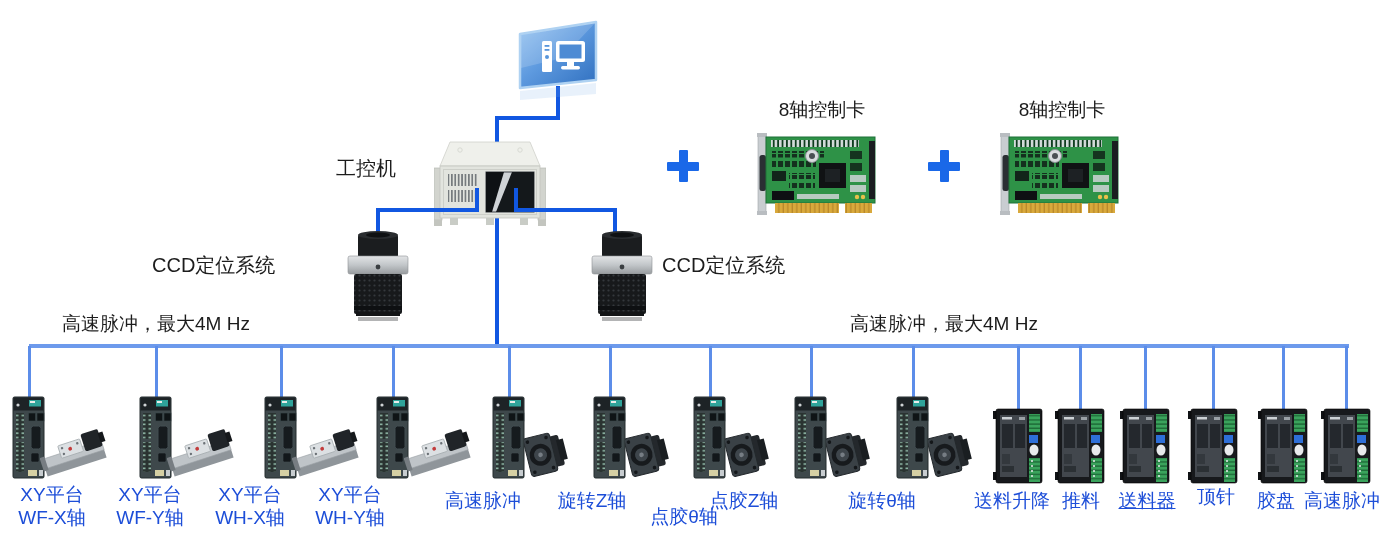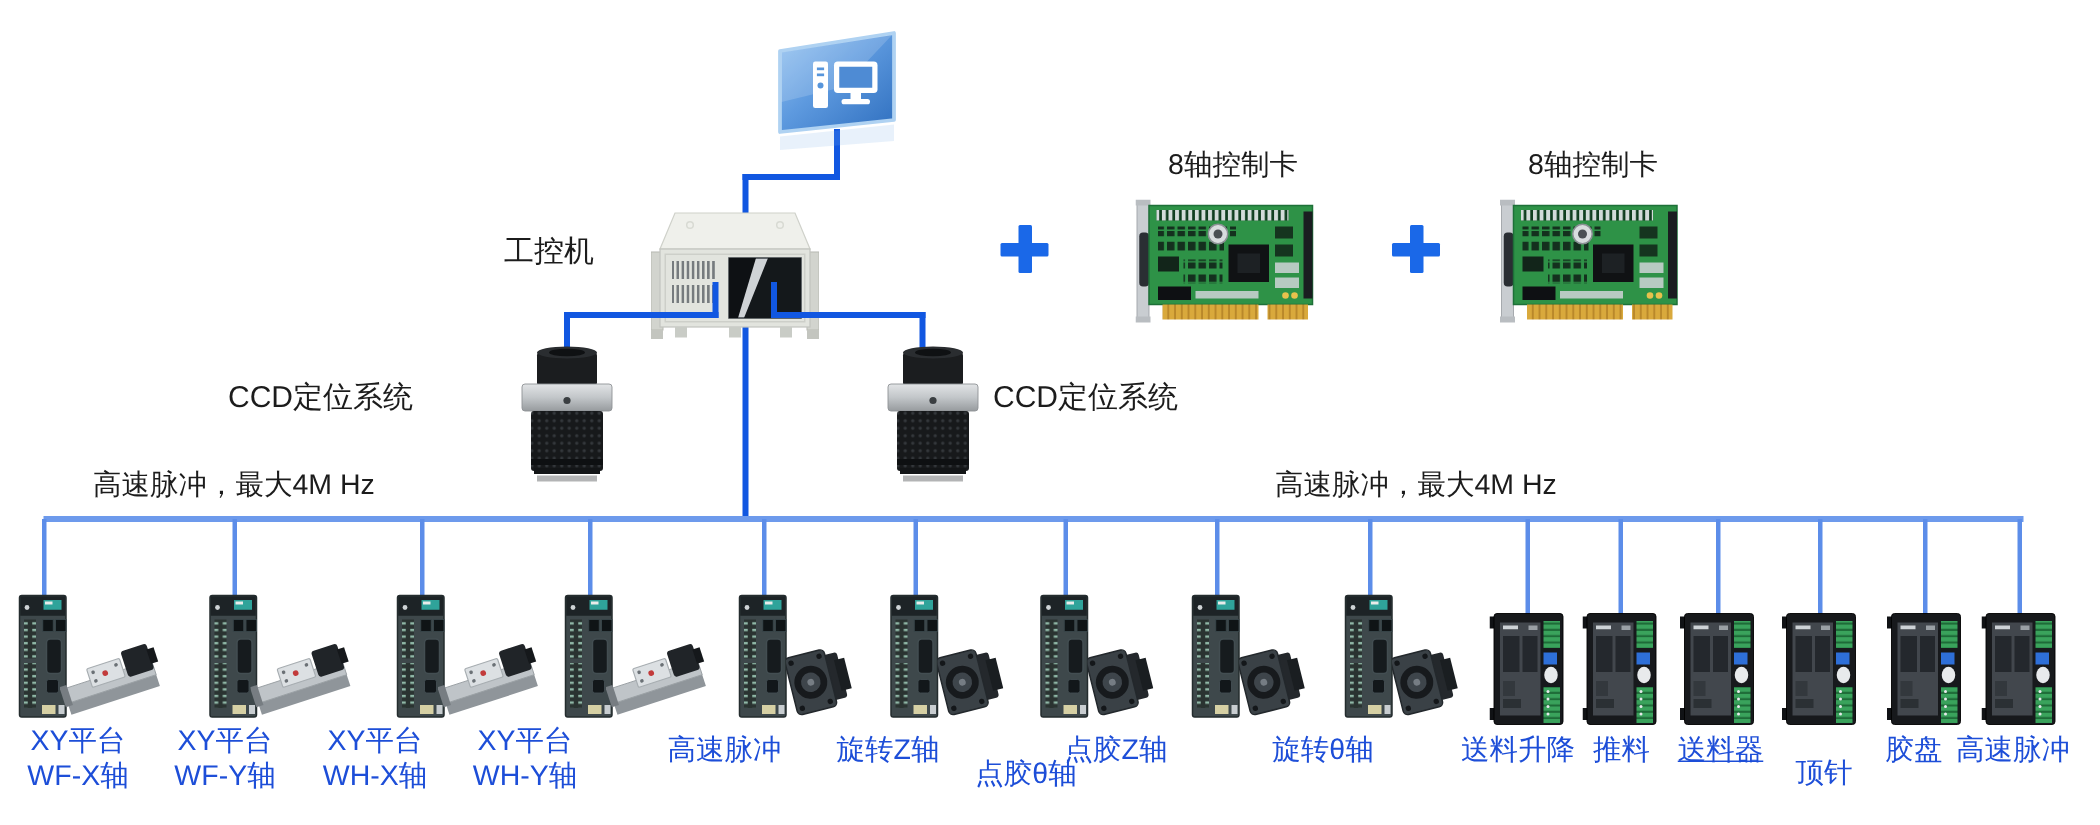--- a/index.html
+++ b/index.html
@@ -663,21 +663,21 @@
     <rect x="36" y="6" width="11" height="18" fill="url(#greenteeth)"></rect>
     <rect x="36" y="27" width="9" height="8" fill="#2E6FD8"></rect>
     <ellipse cx="41" cy="42" rx="4.5" ry="5.5" fill="#E8EAEC"></ellipse>
     <rect x="36" y="50" width="11" height="24" fill="url(#greenteeth)"></rect>
     <circle cx="39" cy="53" r="1" fill="#E8EAEC"></circle>
     <circle cx="39" cy="58" r="1" fill="#E8EAEC"></circle>
     <circle cx="39" cy="63" r="1" fill="#E8EAEC"></circle>
     <circle cx="39" cy="68" r="1" fill="#E8EAEC"></circle>
   </svg>
 </div>
-      <div class="dev-label" style="left: 1216px; top: 504px;">
+      <div class="dev-label" style="left: 1216px; top: 485px;">
         <div>顶针</div>
       </div>
       <div class="dropline" style="left: 1282px; top: 346px; height: 66px;"></div>
       <div class="abs" style="left: 1258px; top: 408px;">
   <svg width="52" height="78" viewBox="0 0 52 78">
     <rect x="0" y="3" width="6" height="8" fill="#101215"></rect>
     <rect x="0" y="64" width="6" height="8" fill="#101215"></rect>
     <rect x="3" y="1" width="46" height="74" rx="2" fill="#17191C" stroke="#000000" stroke-width="0.6"></rect>
     <rect x="7" y="7" width="27" height="62" fill="#42474D"></rect>
     <rect x="9" y="9" width="10" height="2.5" fill="#CDD2D6"></rect>

